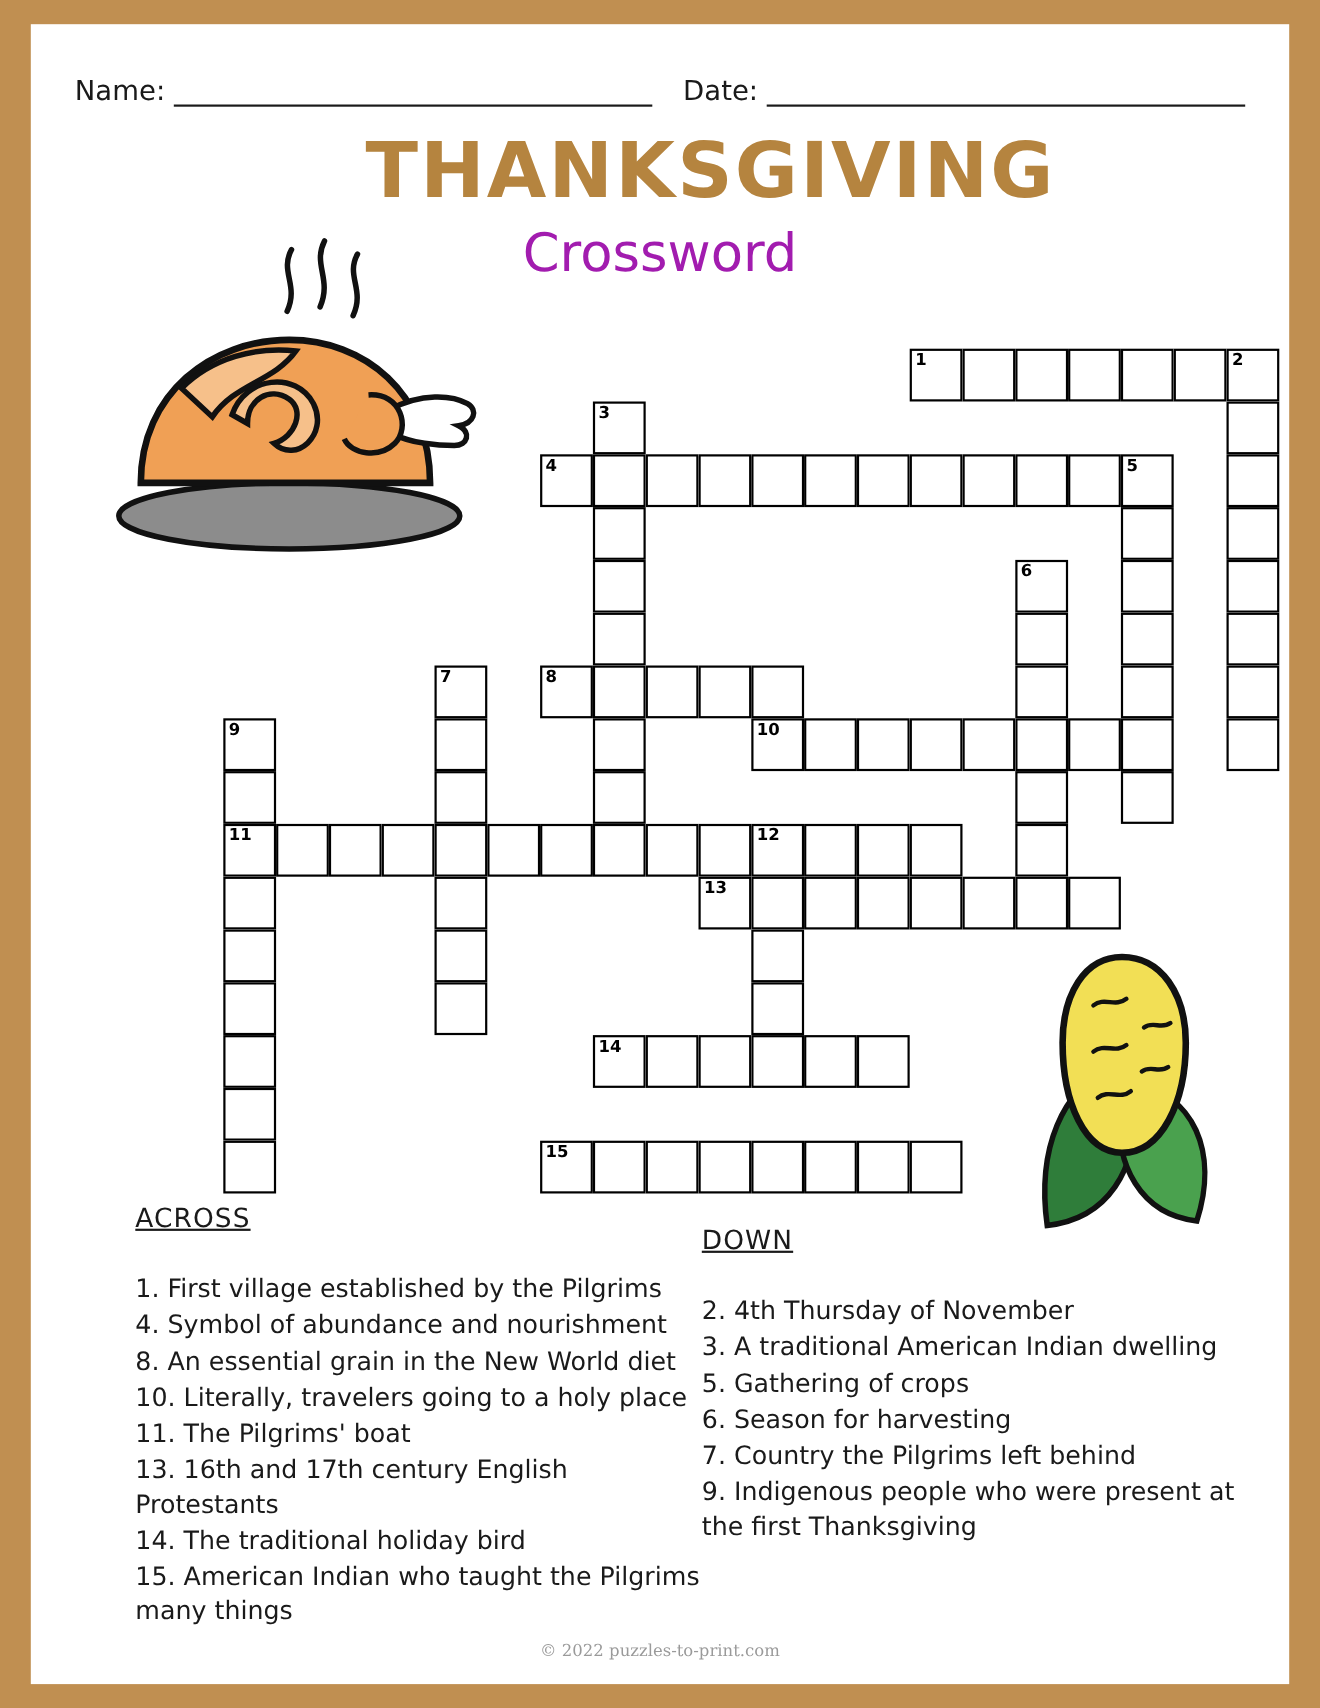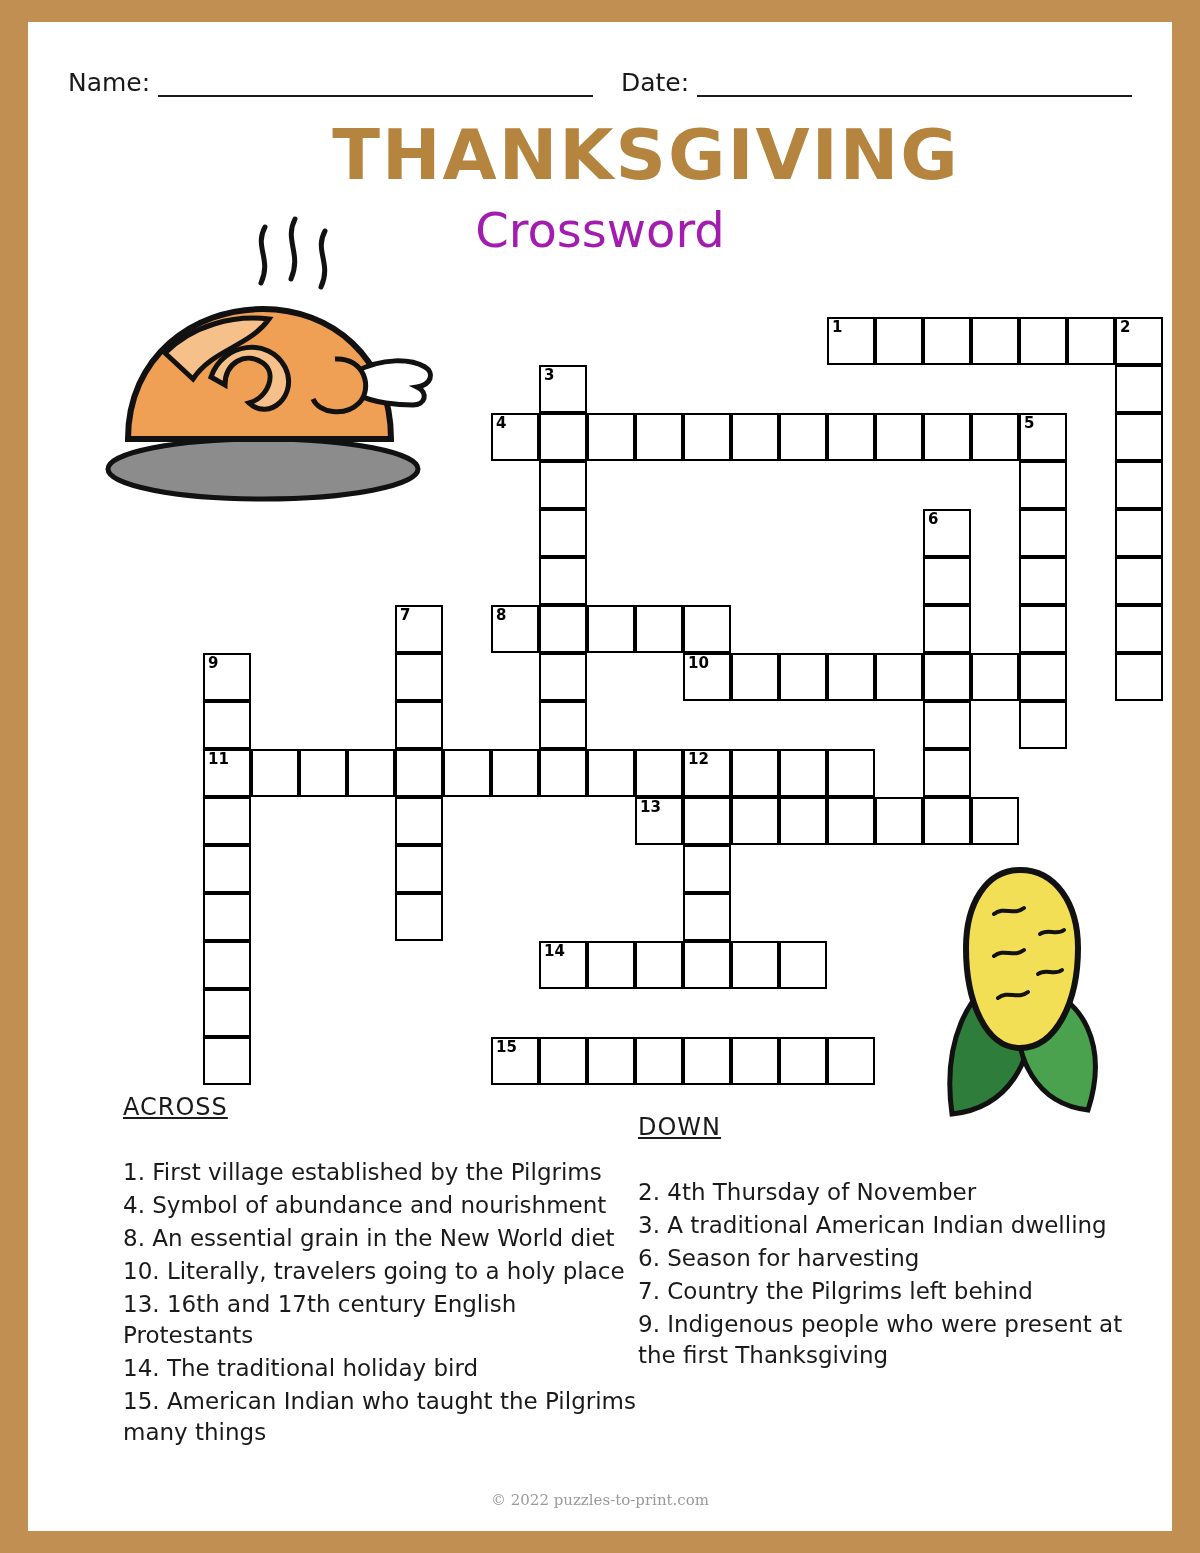--- a/index.html
+++ b/index.html
@@ -319,30 +319,32 @@
     </div>
 
   <div class="clues">
     <div class="col across">
       <h3>ACROSS</h3>
       <div id="across-list">
           <div class="clue">1. First village established by the Pilgrims</div>
           <div class="clue">4. Symbol of abundance and nourishment</div>
           <div class="clue">8. An essential grain in the New World diet</div>
           <div class="clue">10. Literally, travelers going to a holy place</div>
+          <div class="clue">11.  The Pilgrims' boat</div>
           <div class="clue">13. 16th and 17th century English Protestants</div>
           <div class="clue">14. The traditional holiday bird</div>
           <div class="clue">15. American Indian who taught the Pilgrims many things</div>
         </div>
     </div>
     <div class="col down">
       <h3>DOWN</h3>
       <div id="down-list">
           <div class="clue">2. 4th Thursday of November</div>
           <div class="clue">3. A traditional American Indian dwelling</div>
+          <div class="clue">5. Gathering of crops</div>
           <div class="clue">6. Season for harvesting</div>
           <div class="clue">7. Country the Pilgrims left behind</div>
           <div class="clue">9. Indigenous people who were present at the first Thanksgiving</div>
         </div>
     </div>
   </div>
 
   <div class="footer">© 2022 puzzles-to-print.com</div>
 </div>
 

